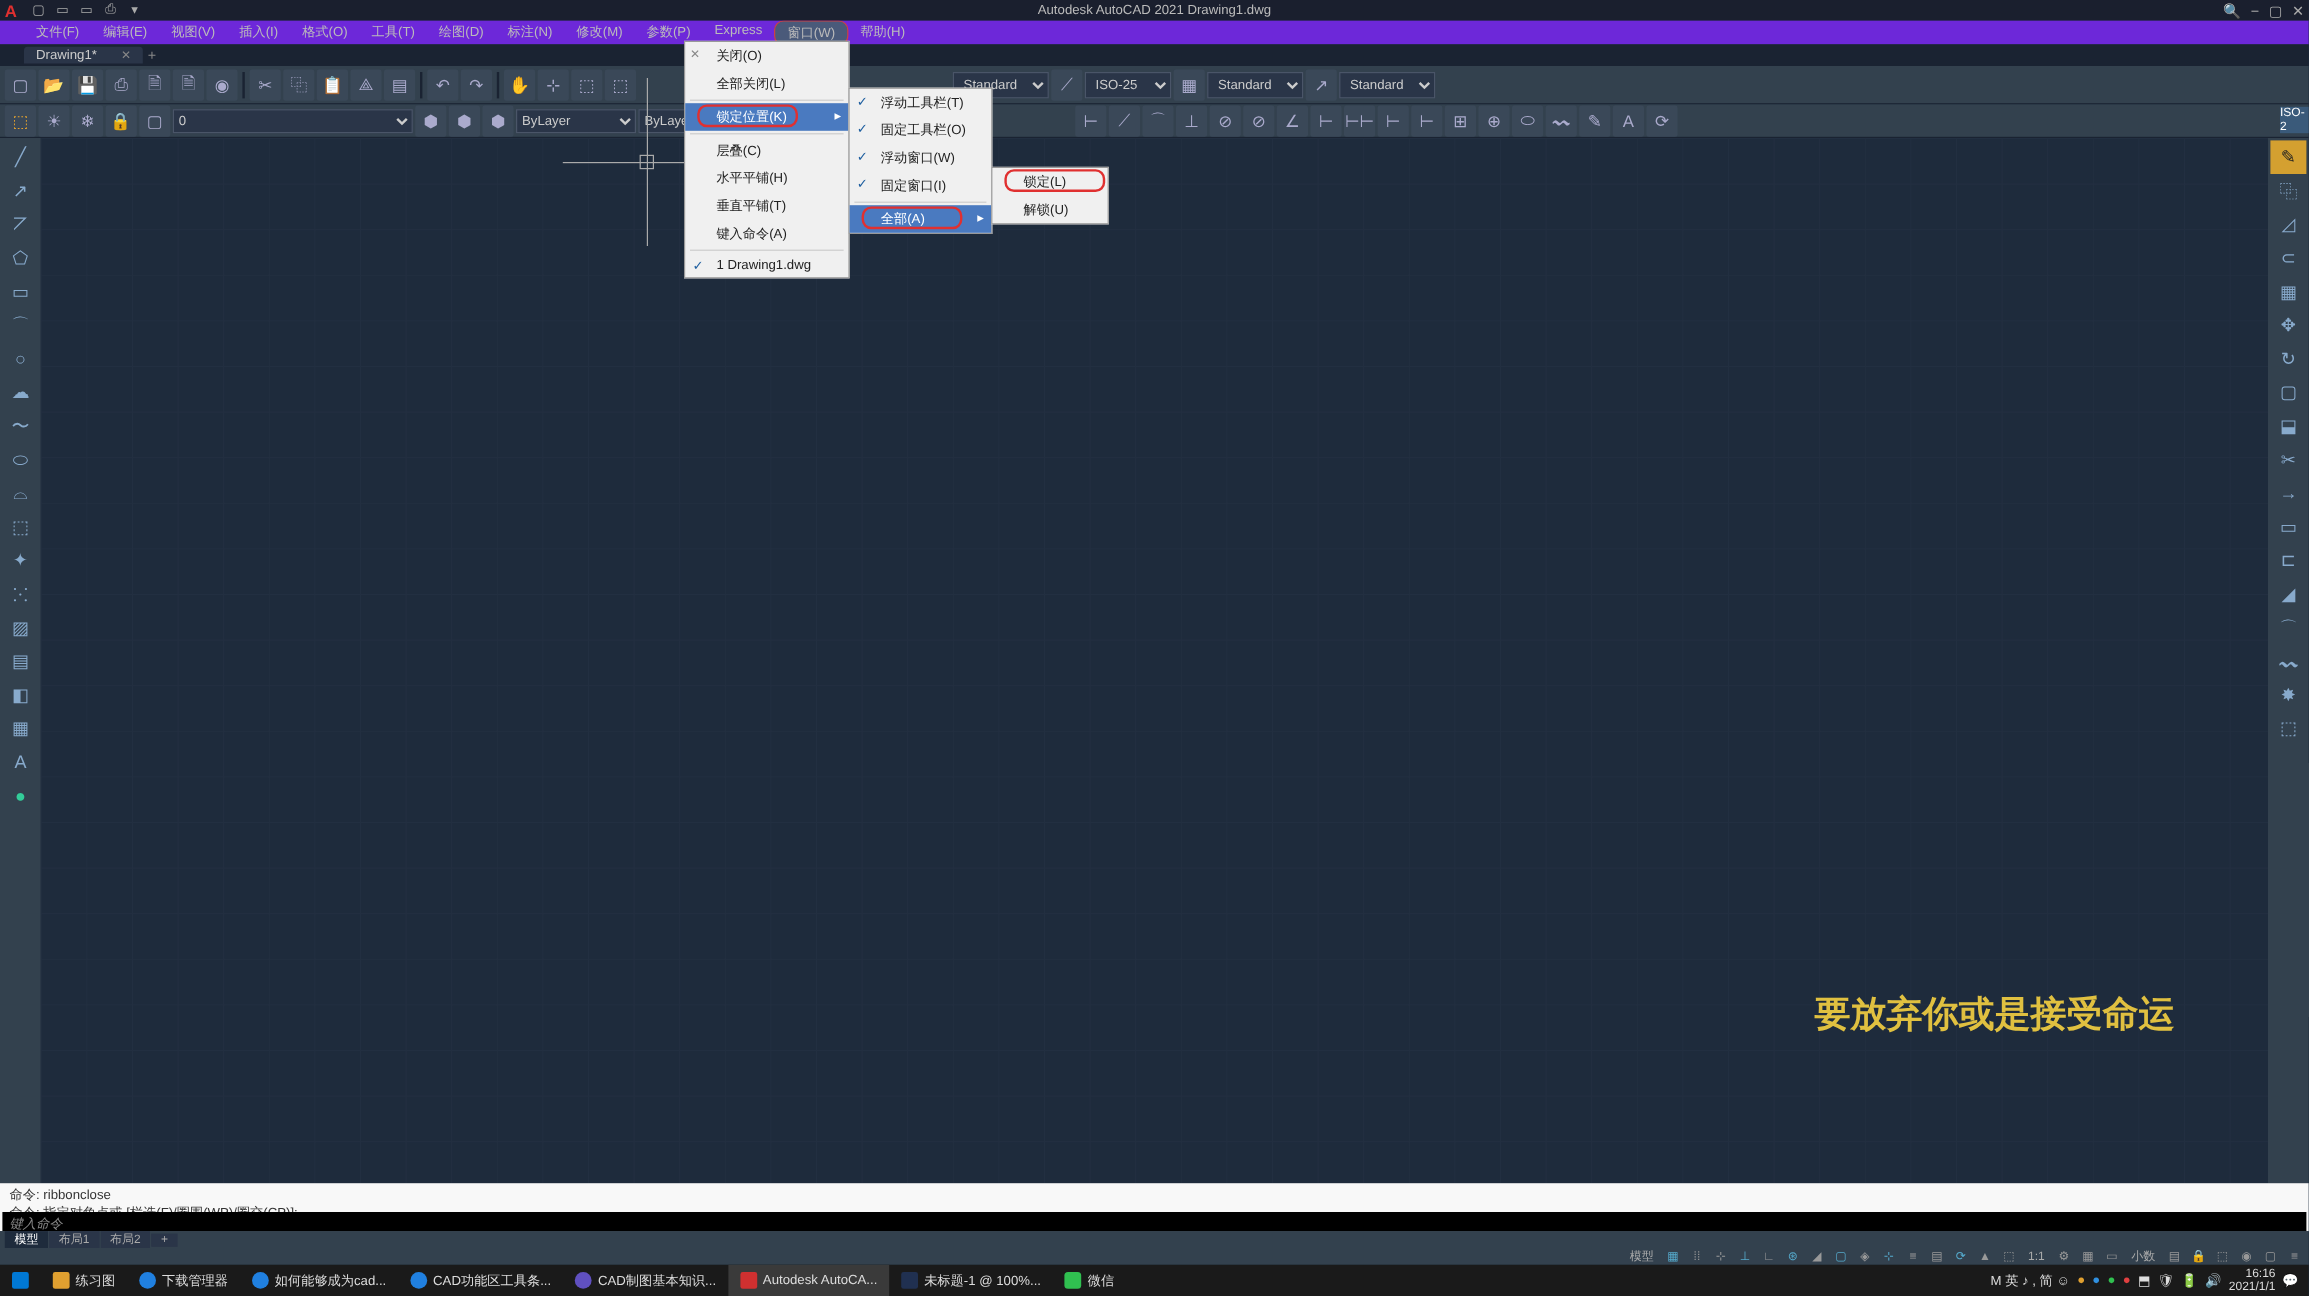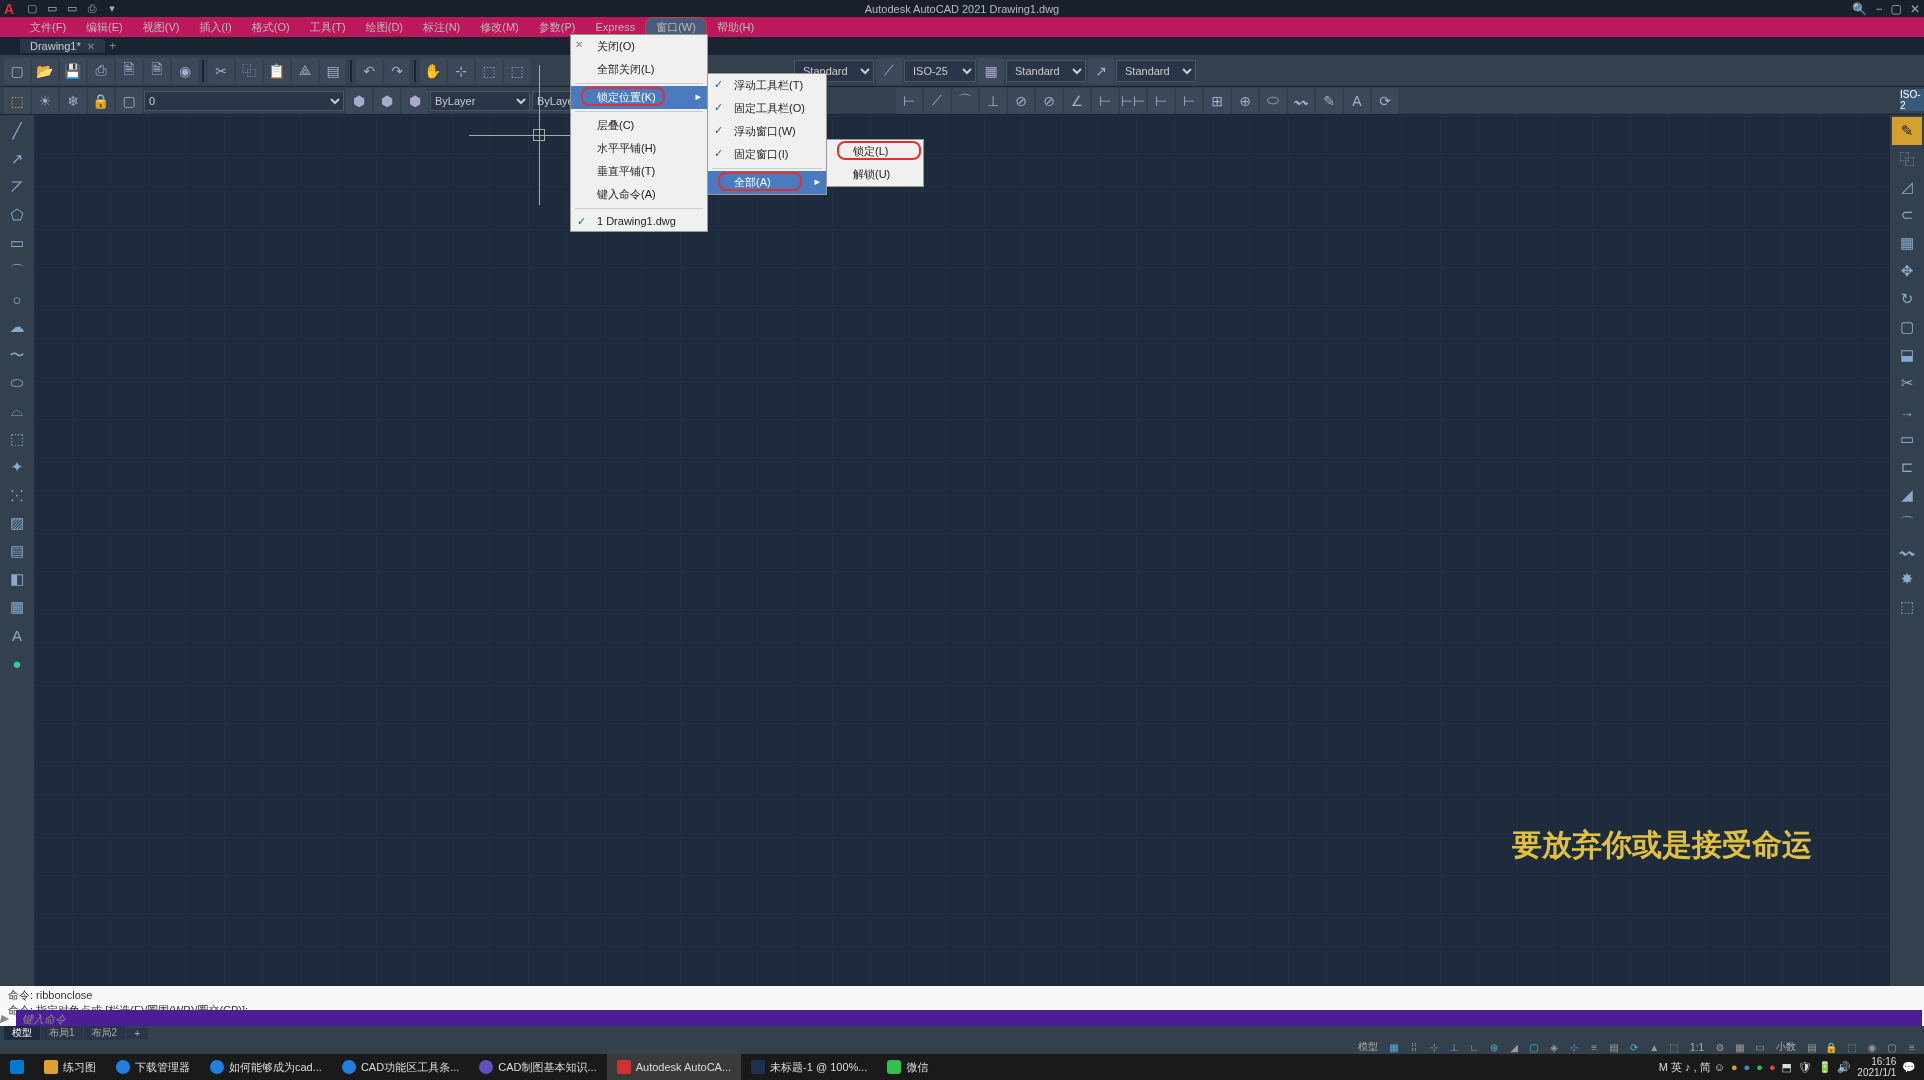--- a/index.html
+++ b/index.html
@@ -6,27 +6,27 @@
 body { background: #1e2b3c; color: #ccc; overflow: hidden; width: 1924px; height: 1080px; position: relative; }
 
 
 .qat { height: 17px; background: #1a1f2e; display: flex; align-items: center; padding-left: 4px; position: relative; }
 .qat .logo { color: #e03030; font-weight: bold; font-size: 14px; margin-right: 8px; }
 .qat-icon { width: 18px; height: 14px; display: inline-block; margin: 0 1px; font-size: 11px; color: #aaa; text-align: center; cursor: pointer; }
 .qat .title { position: absolute; left: 50%; transform: translateX(-50%); font-size: 11px; color: #bbb; }
 .qat .wincontrols { position: absolute; right: 4px; display: flex; gap: 8px; font-size: 12px; color: #aaa; }
 
 
-.menubar { height: 20px; background: #be185d; display: flex; align-items: center; padding-left: 20px; font-size: 11px; }
+.menubar { height: 20px; background: #6d28d9; display: flex; align-items: flex-start; padding-left: 20px; font-size: 11px; }
 .menubar .menu-item { padding: 2px 10px; color: #bbb; cursor: pointer; }
 .menubar .menu-item.active { background: #4a5a7a; border: 1px solid #d04040; border-radius: 8px; }
 
 
 .tabbar { height: 18px; background: #1a2332; display: flex; align-items: center; padding-left: 20px; }
-.tab { background: #2a3548; padding: 1px 10px; font-size: 11px; color: #ccc; border-radius: 3px 3px 0 0; display: flex; align-items: center; gap: 6px; }
+.tab { background: #2a3548; padding: 1px 10px; font-size: 11px; color: #ccc; border-radius: 3px 3px 0 0; display: flex; align-items: center; gap: 20px; }
 .tab .close { font-size: 10px; color: #888; cursor: pointer; }
 .tab-add { margin-left: 4px; color: #888; font-size: 12px; cursor: pointer; }
 
 
 .toolbar-row { height: 32px; background: #33414e; display: flex; align-items: center; padding: 0 4px; gap: 2px; border-bottom: 1px solid #1a2332; }
 .tb-btn { width: 26px; height: 26px; background: #3a4858; display: flex; align-items: center; justify-content: center; font-size: 14px; color: #aac; cursor: pointer; border-radius: 2px; }
 .tb-select { height: 22px; background: #2a3548; border: 1px solid #4a5568; color: #ccc; font-size: 11px; padding: 0 4px; }
 .tb-sep { width: 2px; height: 22px; background: #1a2332; margin: 0 2px; }
 
 
@@ -63,21 +63,21 @@
 .dd-item.circled::after { content: ""; position: absolute; left: 10px; top: 1px; width: 80px; height: 15px; border: 2px solid #e03030; border-radius: 8px; pointer-events: none; }
 
 .dropdown2 { position: absolute; left: 707px; top: 73px; width: 120px; background: #f0f0f0; border: 1px solid #999; font-size: 11px; color: #222; z-index: 10; }
 .dropdown3 { position: absolute; left: 826px; top: 139px; width: 98px; background: #f0f0f0; border: 1px solid #999; font-size: 11px; color: #222; z-index: 10; }
 
 
 .annotation { position: absolute; right: 78px; bottom: 120px; font-size: 30px; color: #e0c040; font-weight: bold; }
 
 
 .cmdline { position: absolute; left: 0; right: 0; bottom: 54px; height: 40px; background: #f8f8f8; color: #333; font-size: 11px; padding: 2px 8px; font-family: monospace; }
-.cmd-input { background: #4c1d95; color: #888; font-size: 11px; padding: 2px 6px; position: absolute; left: 16px; right: 2px; bottom: 0; height: 16px; font-style: italic; }
+.cmd-input { background: #000000; color: #888; font-size: 11px; padding: 2px 6px; position: absolute; left: 2px; right: 2px; bottom: 0; height: 16px; font-style: italic; }
 .cmd-input::before { content: "▶"; position: absolute; left: -16px; color: #888; }
 
 
 .model-tabs { position: absolute; left: 0; bottom: 40px; height: 14px; background: #33414e; display: flex; align-items: center; padding-left: 4px; gap: 1px; font-size: 10px; width: 100%; }
 .mt { padding: 0 8px; background: #2a3548; color: #aaa; cursor: pointer; }
 .mt.active { background: #1e2b3c; color: #fff; }
 
 
 .statusbar { position: absolute; left: 0; right: 0; bottom: 26px; height: 14px; background: #33414e; display: flex; align-items: center; justify-content: flex-end; padding: 0 4px; gap: 4px; font-size: 10px; }
 .sb-btn { width: 16px; height: 14px; color: #999; display: flex; align-items: center; justify-content: center; cursor: pointer; font-size: 10px; }

